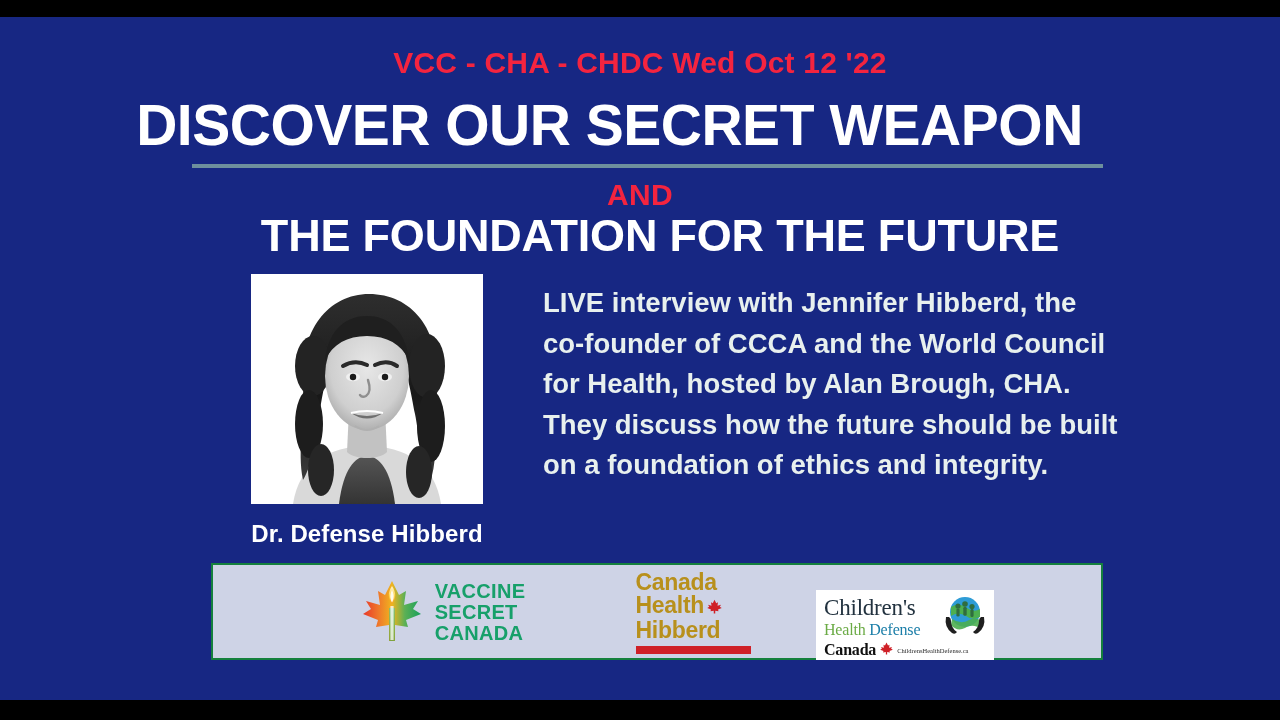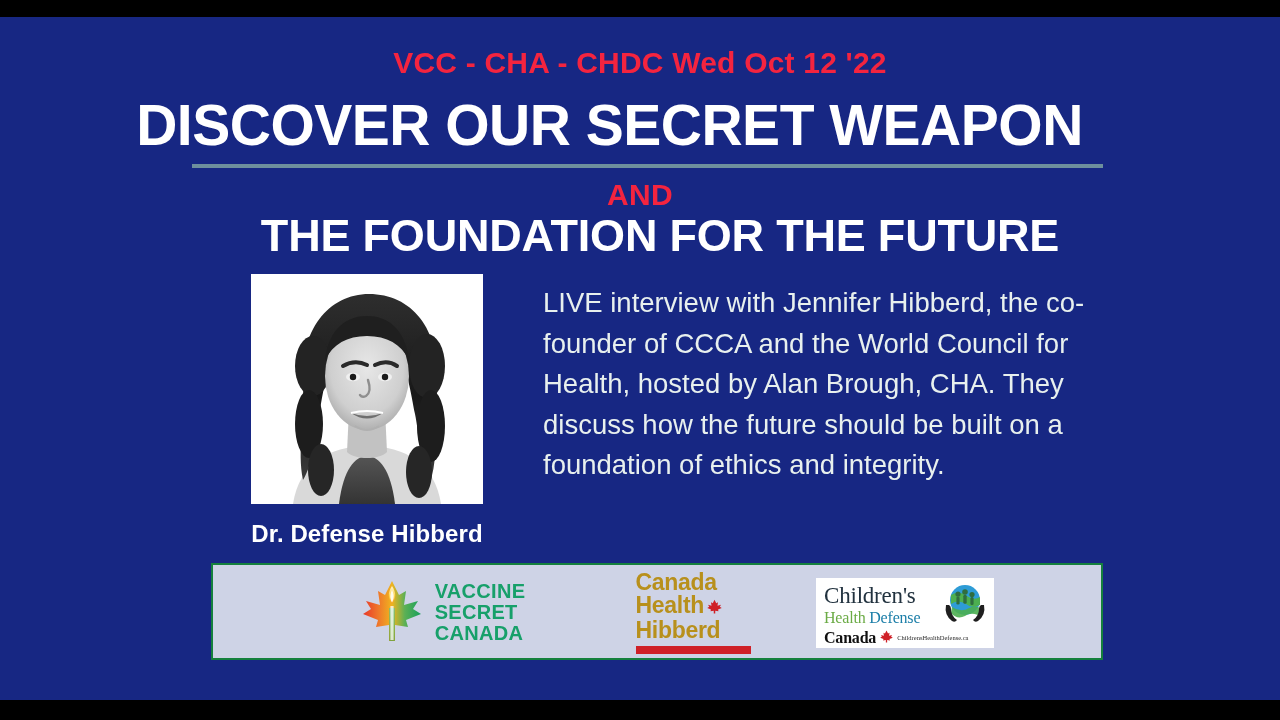--- a/index.html
+++ b/index.html
@@ -132,21 +132,21 @@
   }
 
   
   .description {
     position: absolute;
     left: 543px;
     top: 266px;
     width: 576px;
     color: #e8f0ee;
     font-size: 27.5px;
-    font-weight: 400;
+    font-weight: 700;
     line-height: 40.5px;
     letter-spacing: 0px;
   }
 
   
   .logo-bar {
     position: absolute;
     left: 211px;
     top: 546px;
     width: 892px;
@@ -159,21 +159,21 @@
   .logo-slot {
     position: absolute;
     top: 0;
     height: 95px;
     display: flex;
     align-items: center;
     justify-content: center;
   }
   .slot-vcc { left: 80px; width: 300px; }
   .slot-cha { left: 390px; width: 180px; }
-  .slot-chd { left: 592px; width: 200px; }
+  .slot-chd { left: 592px; width: 200px; align-items: flex-end; }
 
   
   .vcc { display: flex; align-items: center; gap: 12px; }
   .vcc-text {
     color: #17a06a;
     font-size: 20px;
     font-weight: 700;
     line-height: 21px;
     letter-spacing: 0.3px;
   }

